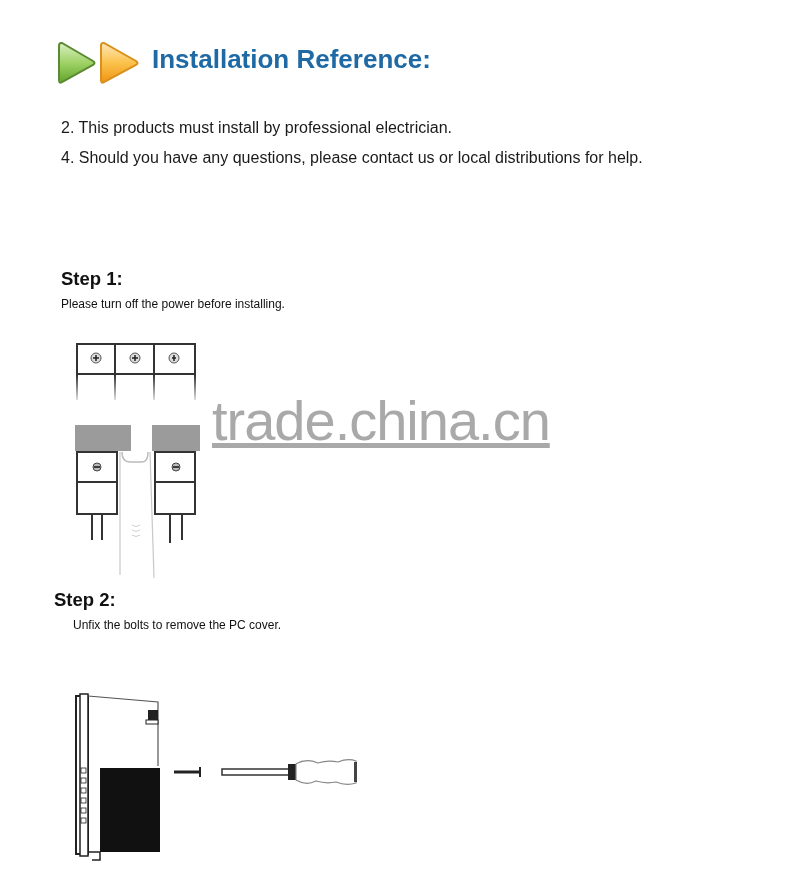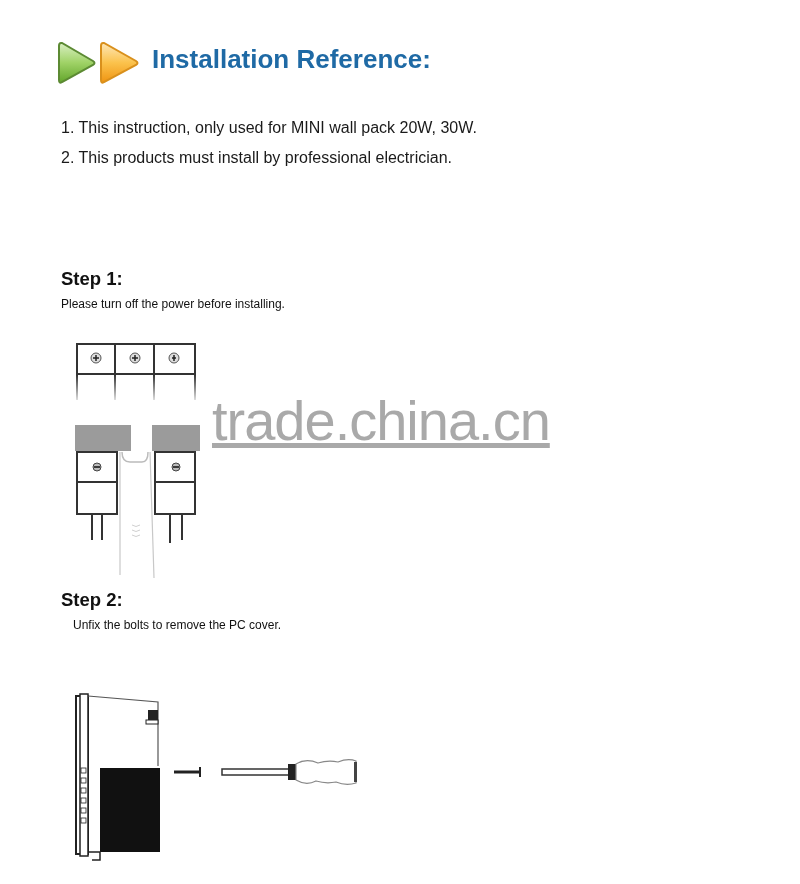--- a/index.html
+++ b/index.html
@@ -33,22 +33,22 @@
     <path d="M4 3 Q2 3 2 6 L2 40 Q2 44 5 42 L36 25 Q39 23 36 21 L5 3 Z" fill="url(#gG)" stroke="#5c8a33" stroke-width="2"></path>
   </g>
   <g>
     <path d="M46 3 Q44 3 44 6 L44 40 Q44 44 47 42 L79 25 Q82 23 79 21 L47 3 Z" fill="url(#gO)" stroke="#d9901c" stroke-width="2"></path>
   </g>
 </svg>
 
 <div class="abs title">Installation Reference:</div>
 
 <ul class="abs notes">
-  <li>1. This instruction, only used for MINI wall pack 20W, 30W.</li>
   <li>2. This products must install by professional electrician.</li>
+  <li>4. Should you have any questions, please contact us or local distributions for help.</li>
 </ul>
 
 <div class="abs step-h" style="left:61px; top:268px;">Step 1:</div>
 <div class="abs step-t" style="left:61px; top:297px;">Please turn off the power before installing.</div>
 
 <svg class="abs" style="left:70px; top:340px;" width="135" height="240" viewBox="0 0 135 240">
   <defs>
     <linearGradient id="fadeV" x1="0" y1="0" x2="0" y2="1">
       <stop offset="0" stop-color="#fff" stop-opacity="0"></stop>
         <stop offset="1" stop-color="#fff" stop-opacity="1"></stop>
@@ -92,21 +92,21 @@
   <circle cx="106" cy="127" r="4" fill="#bbb" stroke="#444"></circle>
     <path d="M103 127h6" stroke="#111" stroke-width="1.5"></path>
 
   <path d="M52 112 Q52 122 60 122 L72 122 Q78 122 78 112" fill="none" stroke="#bbb" stroke-width="1.5"></path>
   <path d="M50 112 L50 235 M80 112 Q82 170 84 238" fill="none" stroke="#c8c8c8" stroke-width="1.2"></path>
   <path d="M62 185 q4 3 8 0 M62 190 q4 3 8 0 M62 195 q4 3 8 0" fill="none" stroke="#d0d0d0" stroke-width="1"></path>
 </svg>
 
 <div class="abs watermark">trade.china.cn</div>
 
-<div class="abs step-h" style="left:61px; top:589px;">Step 2:</div>
+<div class="abs step-h" style="left:54px; top:589px;">Step 2:</div>
 <div class="abs step-t" style="left:61px; top:618px;margin-left:12px;">Unfix the bolts to remove the PC cover.</div>
 
 <svg class="abs" style="left:70px; top:688px;" width="300" height="175" viewBox="0 0 300 175">
   <g>
     <rect x="6" y="8" width="12" height="158" fill="none" stroke="#222" stroke-width="2"></rect>
     <rect x="10" y="6" width="8" height="162" fill="#fff" stroke="#222" stroke-width="1.5"></rect>
     <path d="M18 8 L88 14 L88 78" fill="none" stroke="#555" stroke-width="1.2"></path>
     <rect x="78" y="22" width="10" height="14" fill="#222"></rect>
     <rect x="76" y="32" width="12" height="4" fill="#fff" stroke="#222"></rect>
     <rect x="30" y="80" width="60" height="84" fill="#111"></rect>

